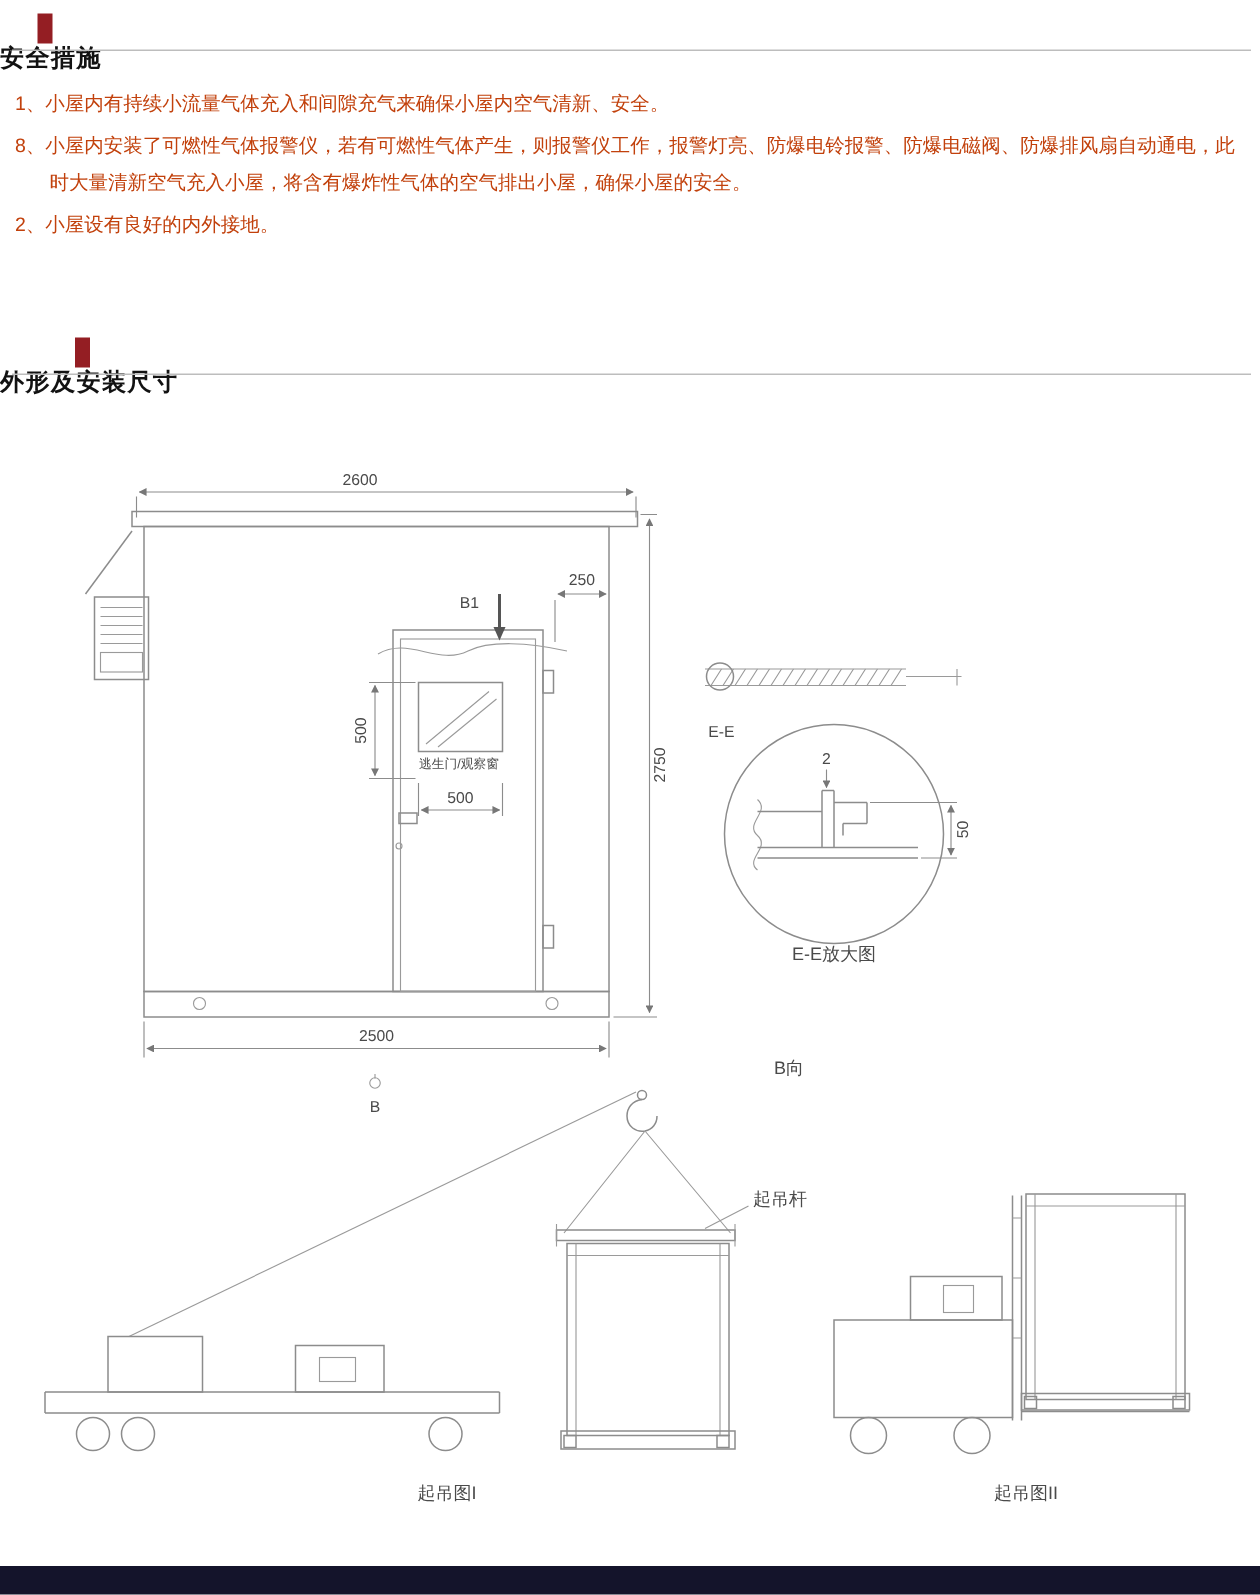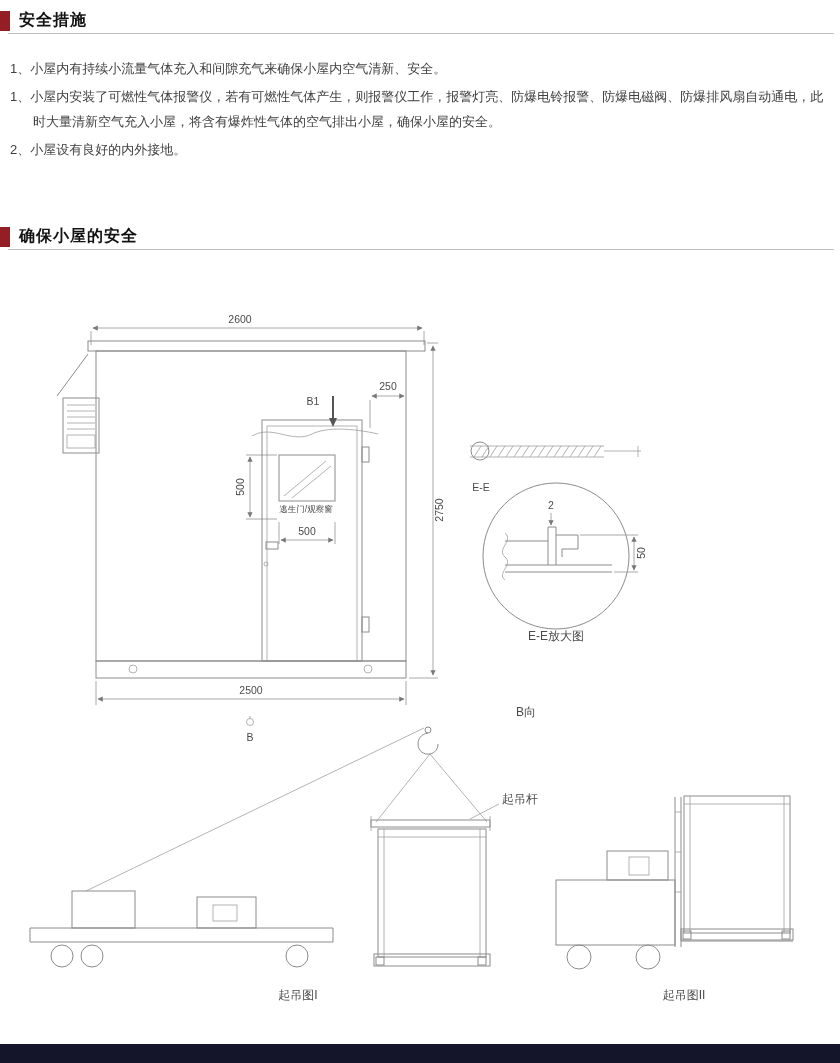--- a/index.html
+++ b/index.html
@@ -2,25 +2,25 @@
 <html style="--accent: #941e23; --footer: #14142b;"><head>
 <meta charset="utf-8">
 <style>
   * { box-sizing: border-box; }
   html, body { margin:0; padding:0; }
   body {
     width:840px; height:1063px; position:relative; overflow:hidden;
     background:#ffffff; color:#222;
     font-family:"Liberation Sans","DejaVu Sans",sans-serif;
   }
-  .section-header { position:absolute; left:0; display:flex; align-items:flex-end; height:22px; }
+  .section-header { position:absolute; left:0; display:flex; align-items:center; height:22px;flex-direction:column; }
   .accent-square { width:10px; height:20px; background:var(--accent,#941e23); margin-right:9px; flex:0 0 auto; }
   .section-title { font-size:16px; font-weight:bold; color:#121212; letter-spacing:1px; white-space:nowrap; }
   .rule { position:absolute; left:8px; width:826px; height:1px; background:#bdbdbd; }
-  .safety-text { position:absolute; left:10px; top:56px; width:822px; font-size:13px; color:#404040; }
+  .safety-text { position:absolute; left:10px; top:56px; width:822px; font-size:13px; color:#c2410c; }
   .item { margin:0 0 3px 0; padding-left:23px; text-indent:-23px; line-height:25px; }
   svg.drawing { position:absolute; left:0; top:0; }
   svg text { font-family:"Liberation Sans","DejaVu Sans",sans-serif; fill:#4a4a4a; }
   .ln   { stroke:#8c8c8c; stroke-width:1; fill:none; }
   .lnth { stroke:#9a9a9a; stroke-width:0.75; fill:none; }
   .dim  { stroke:#8c8c8c; stroke-width:0.75; fill:none; }
   .num  { font-size:10.5px; }
   .lbl  { font-size:12px; }
   .tiny { font-size:8.5px; }
   .footer-bar { position:absolute; left:0; top:1044px; width:840px; height:19px; background:var(--footer,#14142b); }
@@ -31,27 +31,27 @@
 <div>
 
   <div class="section-header" style="top:9px;">
     <div class="accent-square"></div>
     <div class="section-title">安全措施</div>
   </div>
   <div class="rule" style="top:33px;"></div>
 
   <div class="safety-text">
     <p class="item">1、小屋内有持续小流量气体充入和间隙充气来确保小屋内空气清新、安全。</p>
-    <p class="item">1、小屋内安装了可燃性气体报警仪，若有可燃性气体产生，则报警仪工作，报警灯亮、防爆电铃报警、防爆电磁阀、防爆排风扇自动通电，此时大量清新空气充入小屋，将含有爆炸性气体的空气排出小屋，确保小屋的安全。</p>
+    <p class="item">8、小屋内安装了可燃性气体报警仪，若有可燃性气体产生，则报警仪工作，报警灯亮、防爆电铃报警、防爆电磁阀、防爆排风扇自动通电，此时大量清新空气充入小屋，将含有爆炸性气体的空气排出小屋，确保小屋的安全。</p>
     <p class="item">2、小屋设有良好的内外接地。</p>
   </div>
 
   <div class="section-header" style="top:225px;">
     <div class="accent-square"></div>
-    <div class="section-title">确保小屋的安全</div>
+    <div class="section-title">外形及安装尺寸</div>
   </div>
   <div class="rule" style="top:249px;"></div>
 
   <svg class="drawing" width="840" height="1063" viewBox="0 0 840 1063">
     <defs>
       <marker id="arr" viewBox="0 0 10 10" refX="9" refY="5" markerWidth="7" markerHeight="7" orient="auto-start-reverse">
         <path d="M0,0 L10,5 L0,10 z" fill="#777"></path>
       </marker>
     </defs>
 

